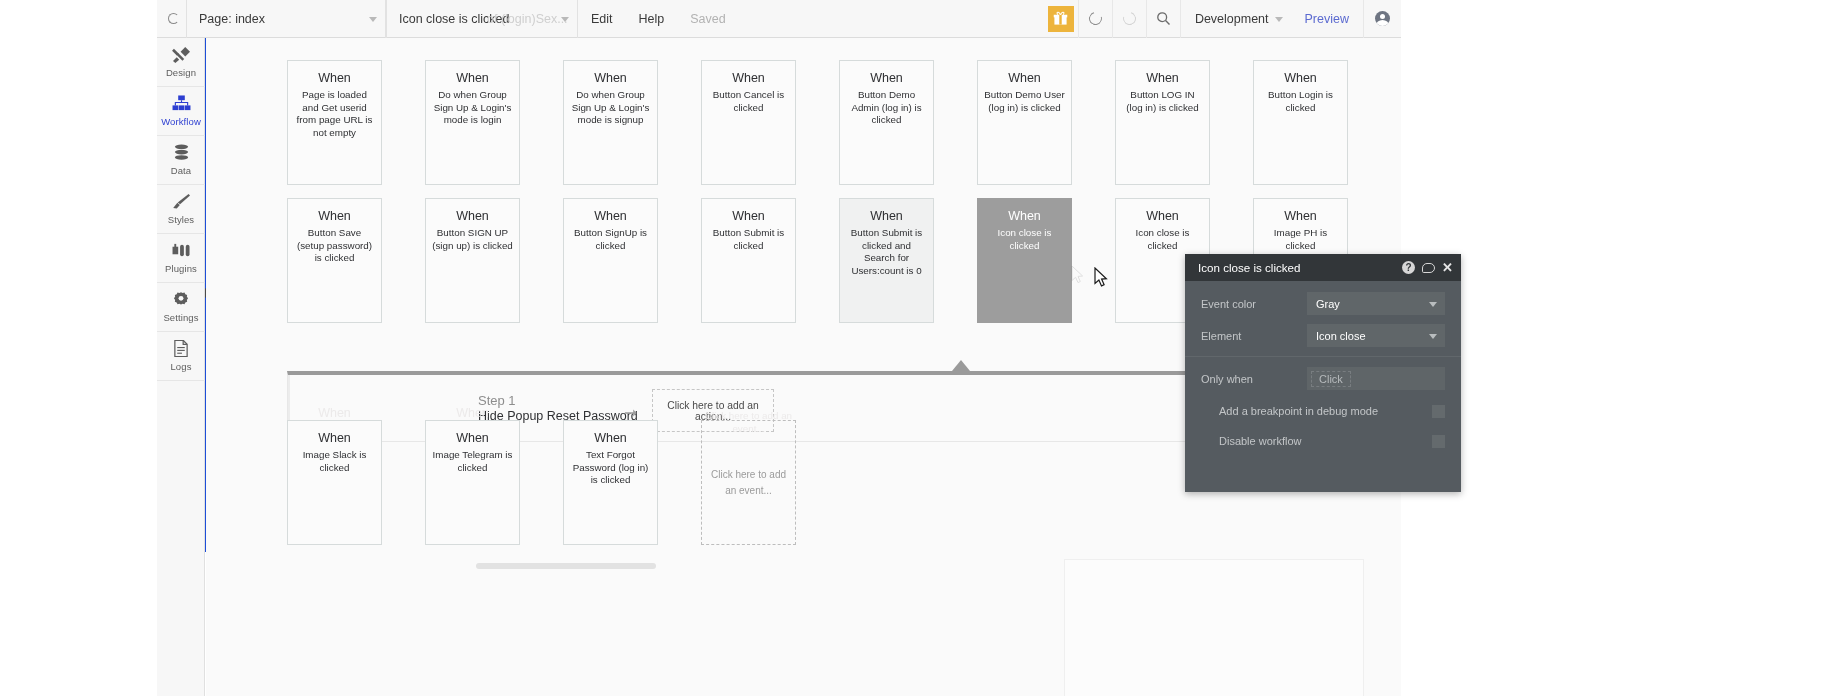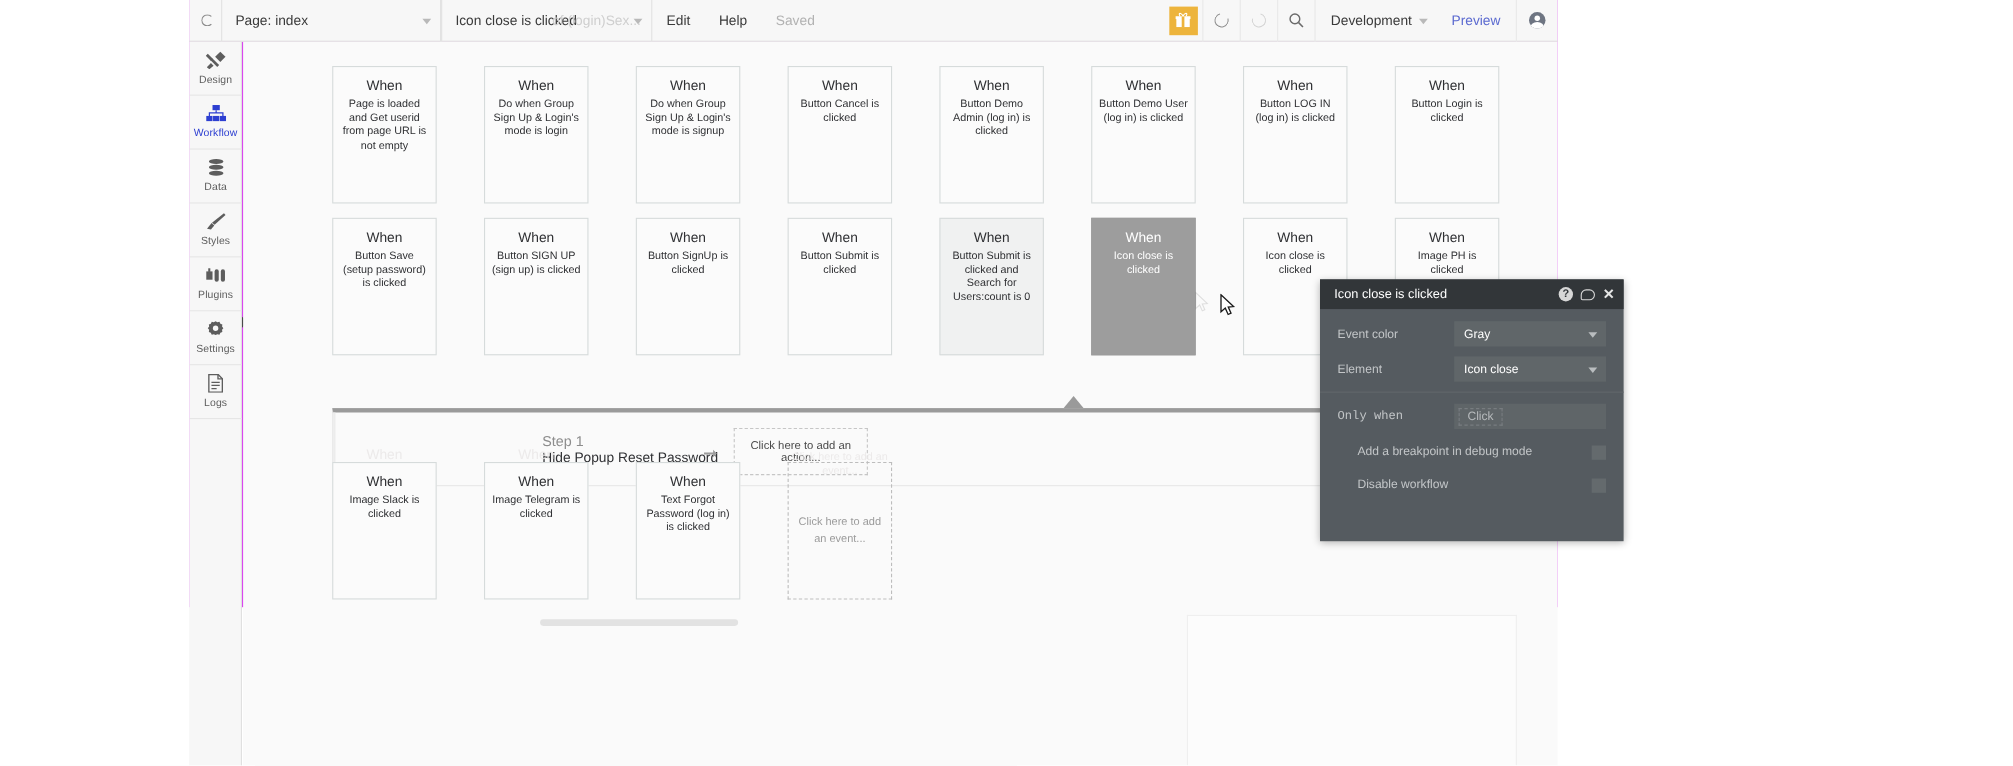--- a/index.html
+++ b/index.html
@@ -17,23 +17,23 @@
   }
   
   .left-gutter {
     position: absolute; left: 0; top: 0;
     width: 163px; height: 696px;
     background: #ffffff;
   }
 
   
   .editor {
-    position: absolute; left: 172px; top: 0;
+    position: absolute; left: 157px; top: 0;
     width: 1244px; height: 552px;
-    background: #d946ef;
+    background: #1d4ed8;
   }
 
   
   .topbar {
     position: absolute; left: 0; top: 0;
     width: 1244px; height: 38px;
     background: #f7f7f7;
     border-bottom: 1px solid #dcdcdc;
     display: flex; align-items: center;
   }
@@ -307,21 +307,21 @@
     border-right: 4.5px solid transparent;
     border-top: 5px solid #b9bdbf;
   }
   .prop-divider {
     height: 1px; background: #61676b; margin: 3px 0 0 0;
   }
   .onlywhen-row {
     display: flex; align-items: center; height: 23px;
     margin: 10px 0 0 0; padding: 0 16px;
   }
-  .onlywhen-label { width: 106px; font-size: 11px; color: #c3c6c8; font-family: Liberation Mono, monospace; }
+  .onlywhen-label { width: 106px; font-size: 11px; color: #c3c6c8; }
   .onlywhen-field {
     flex: 1 1 auto; height: 23px; background: #5f6568;
     display: flex; align-items: center; padding-left: 4px;
   }
   .ow-chip {
     font-size: 11px; color: #b6babc;
     border: 1px dashed #787d80;
     padding: 1px 7px;
   }
   .check-row {

